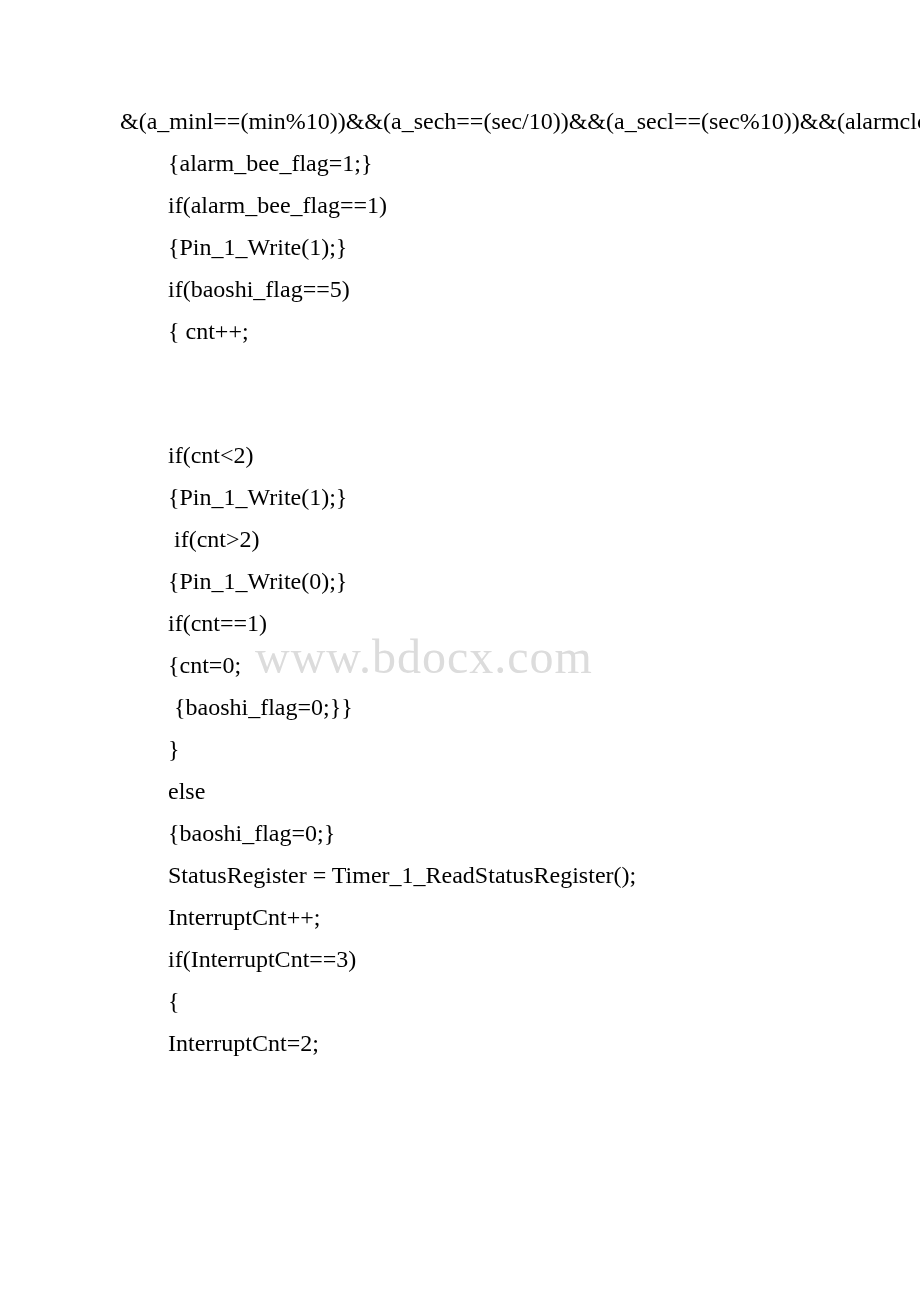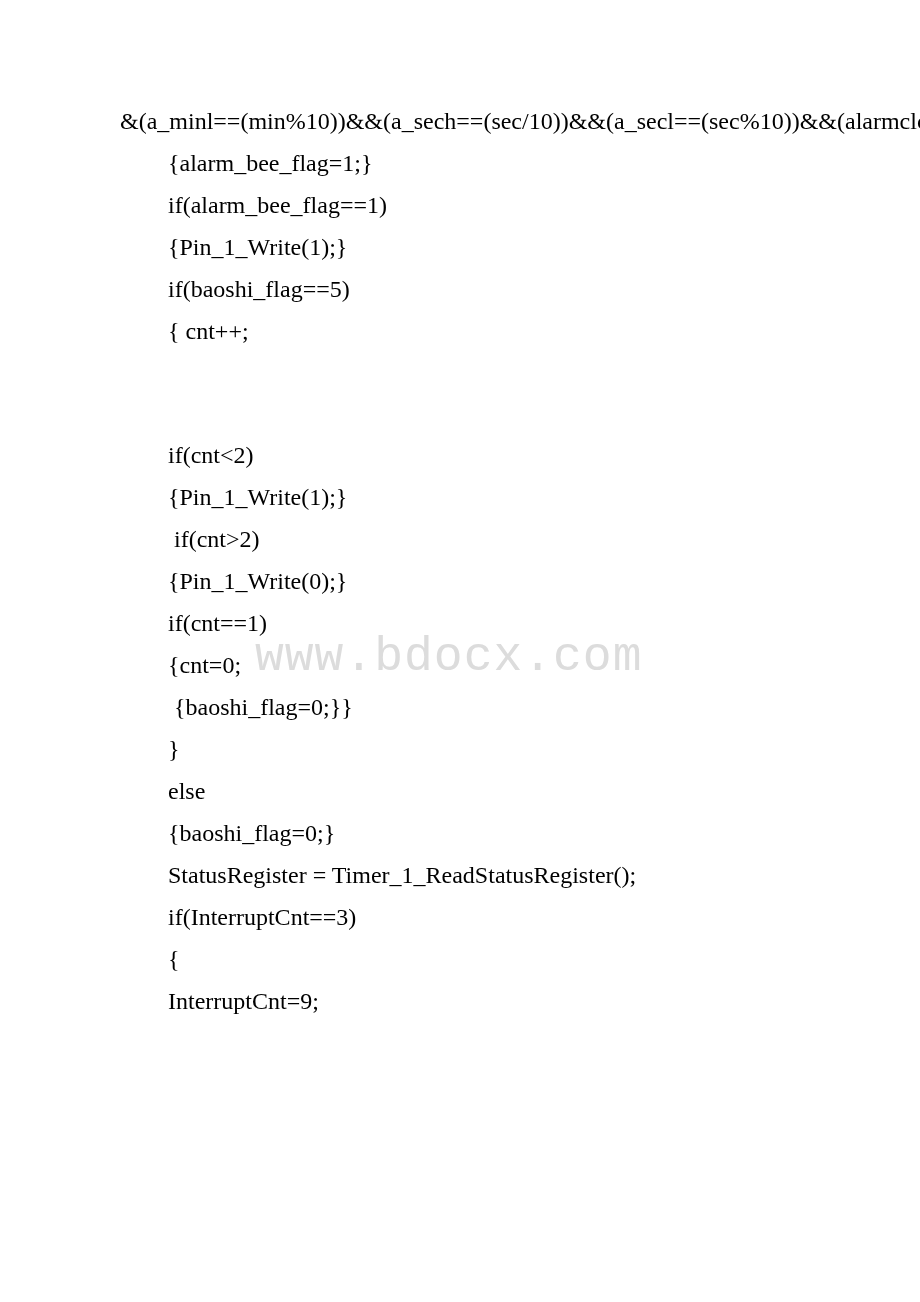--- a/index.html
+++ b/index.html
@@ -23,21 +23,21 @@
       margin: 0;
     }
     .indent1 { padding-left: 48px; }
     .gap { height: 82px; }
     .watermark {
       position: absolute;
       top: 615px;
       left: 255px;
       font-size: 48px;
       color: #dcdcdc;
-      font-family: Liberation Mono, monospace;
+      font-family: Liberation Serif, serif;
       letter-spacing: 1px;
       pointer-events: none;
       user-select: none;
       z-index: 0;
     }
     .content {
       position: relative;
       z-index: 1;
     }
   </style>
@@ -58,17 +58,18 @@
     <p class="line indent1">{Pin_1_Write(1);}</p>
     <p class="line indent1"> if(cnt&gt;2)</p>
     <p class="line indent1">{Pin_1_Write(0);}</p>
     <p class="line indent1">if(cnt==1)</p>
     <p class="line indent1">{cnt=0;</p>
     <p class="line indent1"> {baoshi_flag=0;}}</p>
     <p class="line indent1">}</p>
     <p class="line indent1">else</p>
     <p class="line indent1">{baoshi_flag=0;}</p>
     <p class="line indent1">StatusRegister = Timer_1_ReadStatusRegister();</p>
+    <p class="line indent1">InterruptCnt++;</p>
     <p class="line indent1">if(InterruptCnt==3)</p>
     <p class="line indent1">{</p>
-    <p class="line indent1">InterruptCnt=9;</p>
+    <p class="line indent1">InterruptCnt=2;</p>
   </div>
 </div>
 
 </body></html>

